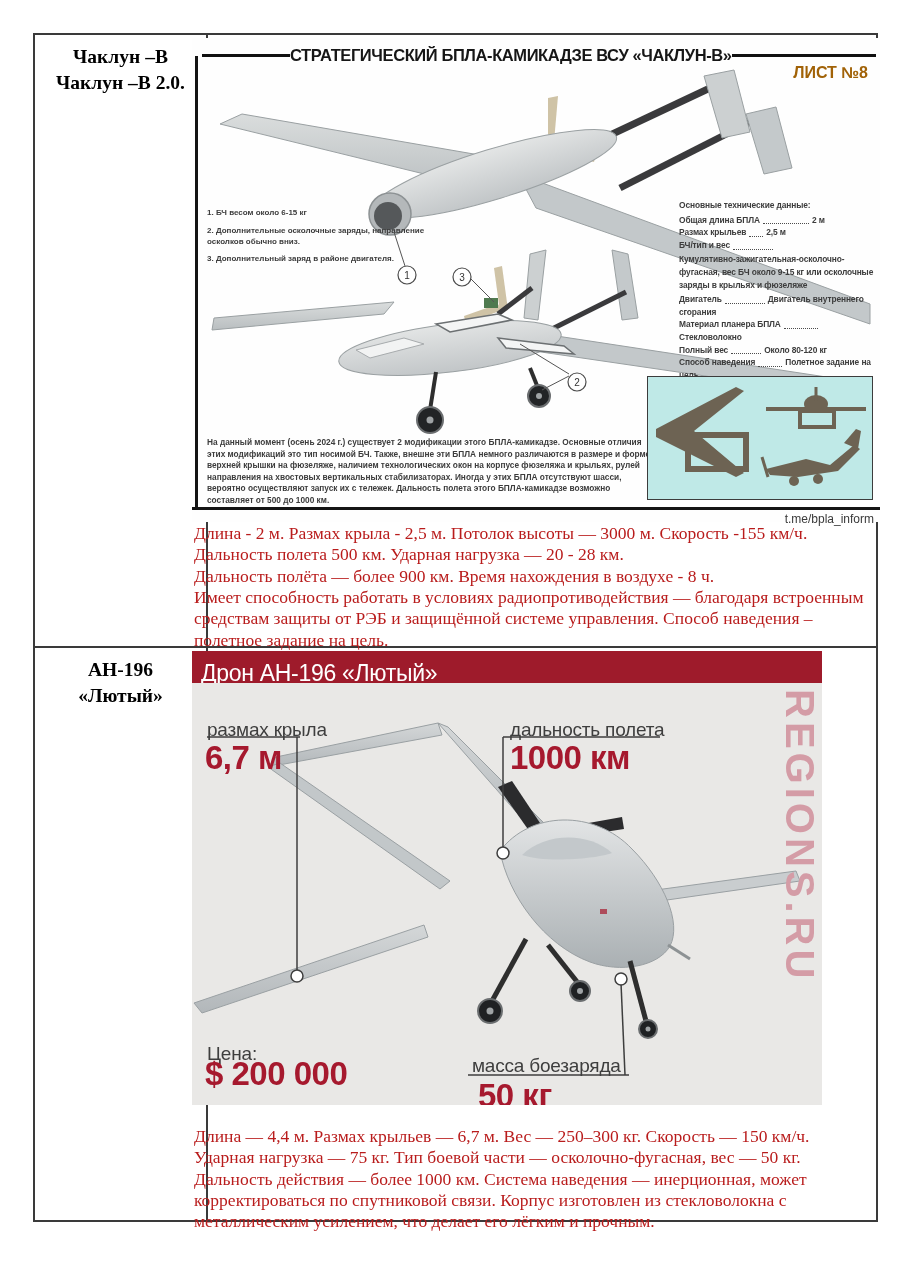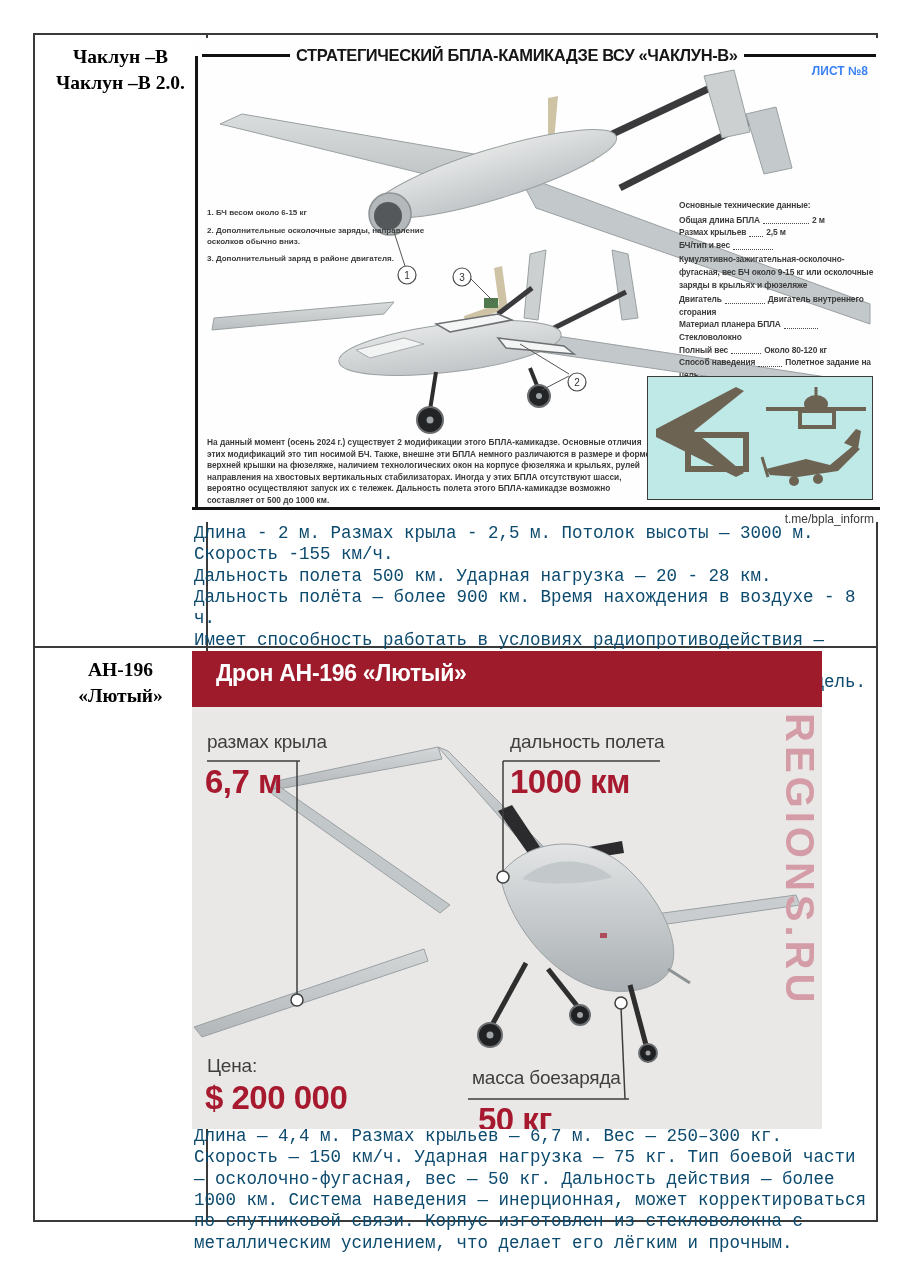--- a/index.html
+++ b/index.html
@@ -12,57 +12,57 @@
            font-family:"Liberation Serif","DejaVu Serif",serif;font-weight:bold;
            font-size:19.5px;line-height:1.35;color:#000;padding-top:9px;}
   .r1{top:0;height:613px;}
   .r2{top:613px;height:572px;}
   .c-body{left:150px;width:691px;}
   .r1.c-body{border-bottom:2px solid #3a3a3a;}
   .r1.c-label{border-bottom:2px solid #3a3a3a;}
 
   
   .ig1{position:absolute;left:7px;top:3px;width:688px;height:484px;background:#fefefe;}
-  .ig1-titlerow{position:absolute;left:0;top:0;width:100%;display:flex;align-items:center;gap:6px;padding-top:8px;}
+  .ig1-titlerow{position:absolute;left:0;top:0;width:100%;display:flex;align-items:center;gap:0;padding-top:8px;}
   .tline{height:3px;background:#101010;}
   .tline.l{flex:0 0 88px;margin-left:10px;}
   .tline.r{flex:1;margin-right:4px;}
   .ig1-title{font-size:16.5px;font-weight:800;letter-spacing:-0.4px;color:#161616;white-space:nowrap;}
-  .ig1-sheet{position:absolute;right:12px;top:26px;font-size:12px;font-weight:800;color:#3b82f6;}
+  .ig1-sheet{position:absolute;right:12px;top:26px;font-size:16px;font-weight:800;color:#a16207;}
   .ig1-frame{position:absolute;left:3px;top:18px;width:2.5px;height:451px;background:#141414;}
   .ig1-bottomline{position:absolute;left:0;top:469px;width:100%;height:3px;background:#141414;}
   .ig1-credit{position:absolute;right:6px;top:474px;font-size:12px;color:#3a3a3a;}
   .ig1-svg{position:absolute;left:6px;top:24px;}
   .ig1-notes{position:absolute;left:15px;top:170px;width:228px;font-size:8px;font-weight:bold;
              color:#3c3c3c;line-height:1.35;}
   .ig1-notes .note-item{margin-bottom:7px;}
   .ig1-specs{position:absolute;left:487px;top:161px;width:196px;font-size:8.4px;font-weight:bold;
              color:#3c3c3c;line-height:1.5;letter-spacing:-0.1px;}
   .ig1-specs .spec-title{margin-bottom:2px;}
   .spec-row{white-space:normal;}
   .ldr{display:inline-block;vertical-align:middle;border-bottom:1.5px dotted #4c4c4c;height:7px;margin:0 3px;}
   .w46{width:46px;} .w14{width:14px;} .w40{width:40px;} .w34{width:34px;} .w30{width:30px;} .w24{width:24px;}
   .spec-wrap{margin:2px 0;}
   .ig1-footnote{position:absolute;left:15px;top:399px;width:448px;font-size:8.3px;font-weight:bold;
                 color:#3c3c3c;line-height:1.4;}
   .cyanbox{position:absolute;left:455px;top:338px;width:226px;height:124px;background:#bfe9e7;
            border:1.5px solid #3c3c3c;box-sizing:border-box;}
 
   
-  .desc{position:absolute;left:9px;width:678px;font-family:Liberation Mono, monospace;
-        font-size:17.5px;line-height:1.22;color:#0c4a6e;}
+  .desc{position:absolute;left:9px;width:678px;font-family:Liberation Serif, serif;
+        font-size:17.5px;line-height:1.22;color:#b91c1c;}
   .desc1{top:488px;}
   .desc2{top:478px;}
 
   
   .ig2{position:absolute;left:7px;top:3px;width:630px;height:466px;}
-  .ig2-header{height:56px;background:#9e1b2b;color:#ffffff;font-size:23px;font-weight:bold;
-              padding:9px 0 0 24px;box-sizing:border-box;letter-spacing:-0.3px;}
+  .ig2-header{height:32px;background:#9e1b2b;color:#ffffff;font-size:23px;font-weight:normal;
+              padding:9px 0 0 9px;box-sizing:border-box;letter-spacing:-0.3px;}
   .ig2-body{position:relative;height:422px;background:#e9e8e6;overflow:hidden;}
-  .ig2-lbl{position:absolute;font-size:19px;color:#3e3e3e;letter-spacing:-0.2px;}
+  .ig2-lbl{position:absolute;font-size:19px;color:#3e3e3e;letter-spacing:-0.2px;margin-top:12px;}
   .ig2-num{position:absolute;font-size:33px;font-weight:bold;color:#a6192e;letter-spacing:-0.5px;}
   .lbl-wingspan{left:15px;top:24px;}
   .num-wingspan{left:13px;top:56px;}
   .lbl-range{left:318px;top:24px;}
   .num-range{left:318px;top:56px;}
   .lbl-price{left:15px;top:348px;}
   .num-price{left:13px;top:372px;}
   .lbl-warhead{left:280px;top:360px;}
   .num-warhead{left:286px;top:394px;}
   .ig2-watermark{position:absolute;left:630px;top:6px;width:350px;height:42px;

